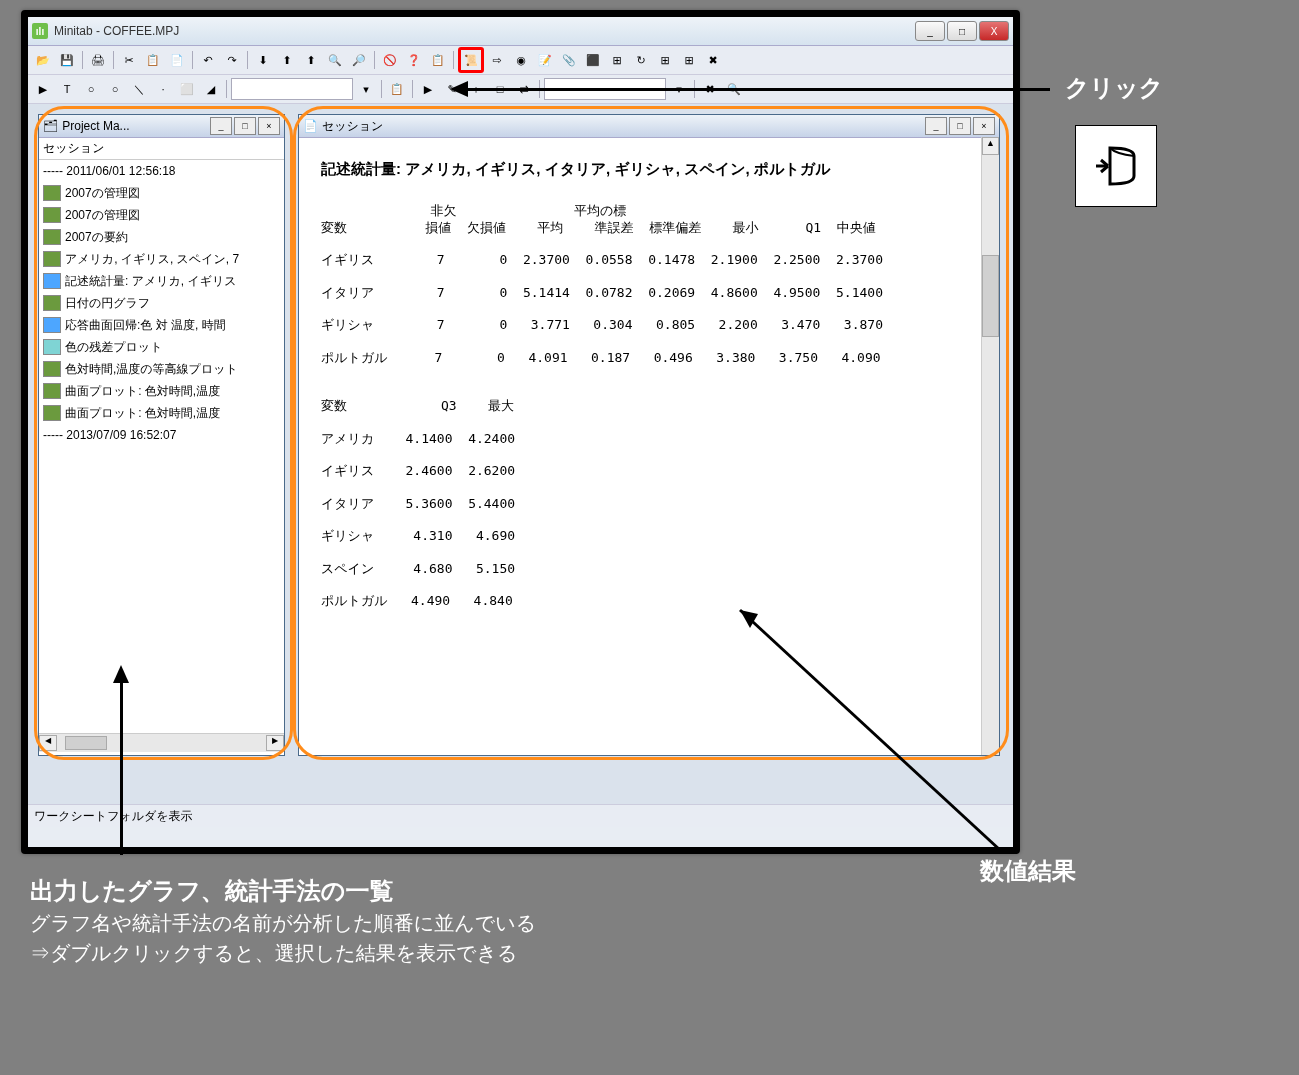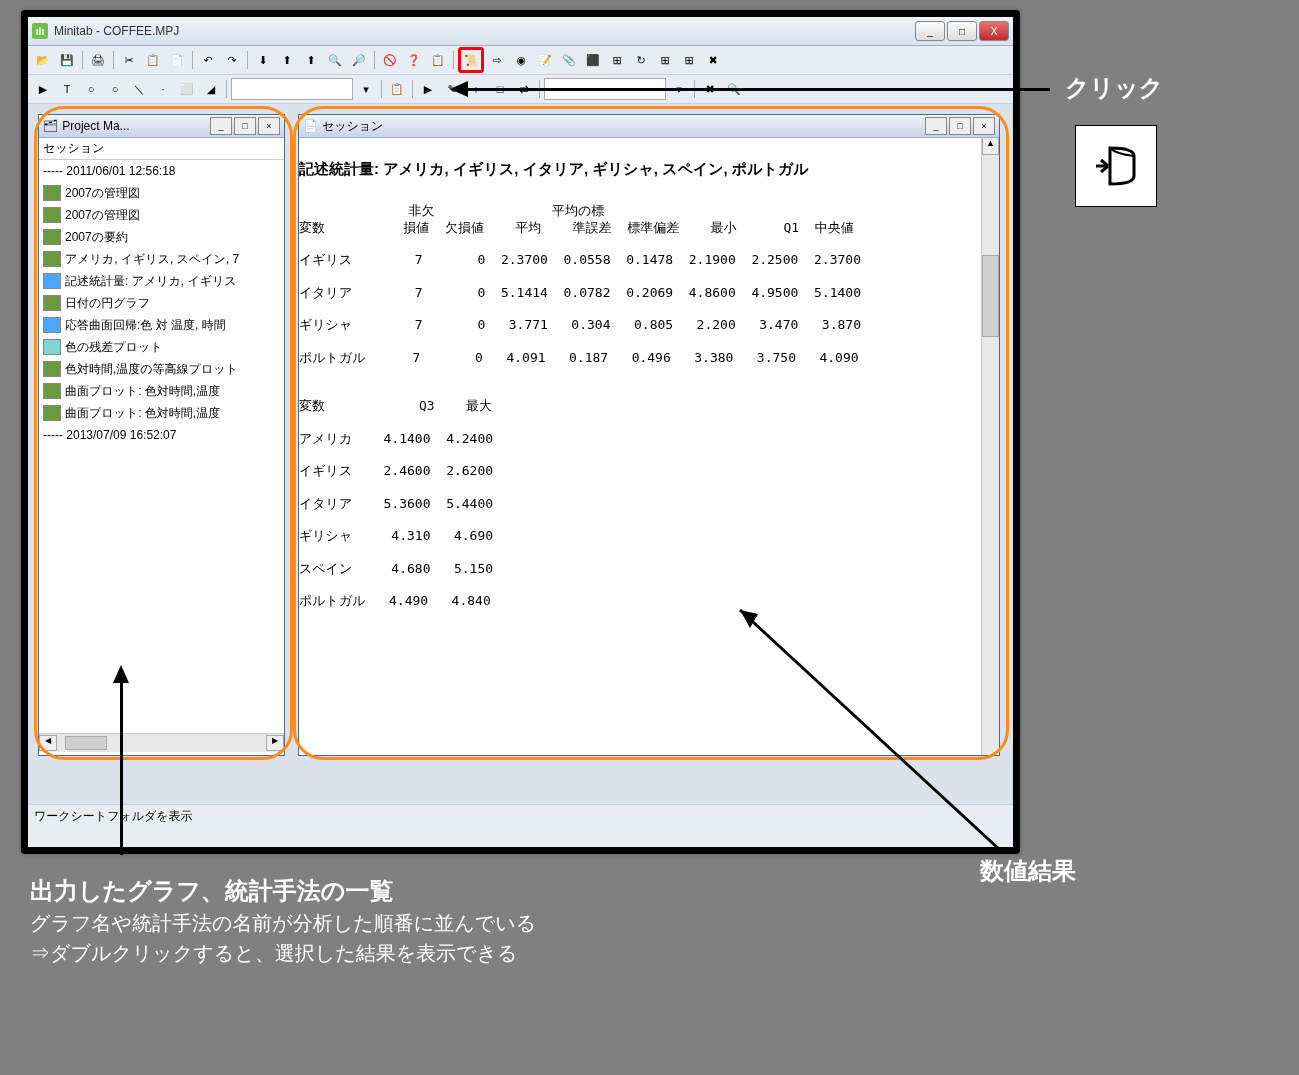--- a/index.html
+++ b/index.html
@@ -229,21 +229,21 @@
   height: 640px;
   background: #fff;
   border: 1px solid #4a6a8a;
 }
 .sess-body {
   height: 595px;
   overflow: auto;
   background: white;
   font-family: "MS Gothic", monospace;
   font-size: 13px;
-  padding: 6px 0;
+  padding: 6px 22px;
   white-space: pre;
   line-height: 1.25;
   position: relative;
 }
 .sess-body .hdr {
   font-family: "MS PGothic", sans-serif;
   font-size: 15px;
   font-weight: bold;
   white-space: normal;
   margin-bottom: 8px;

